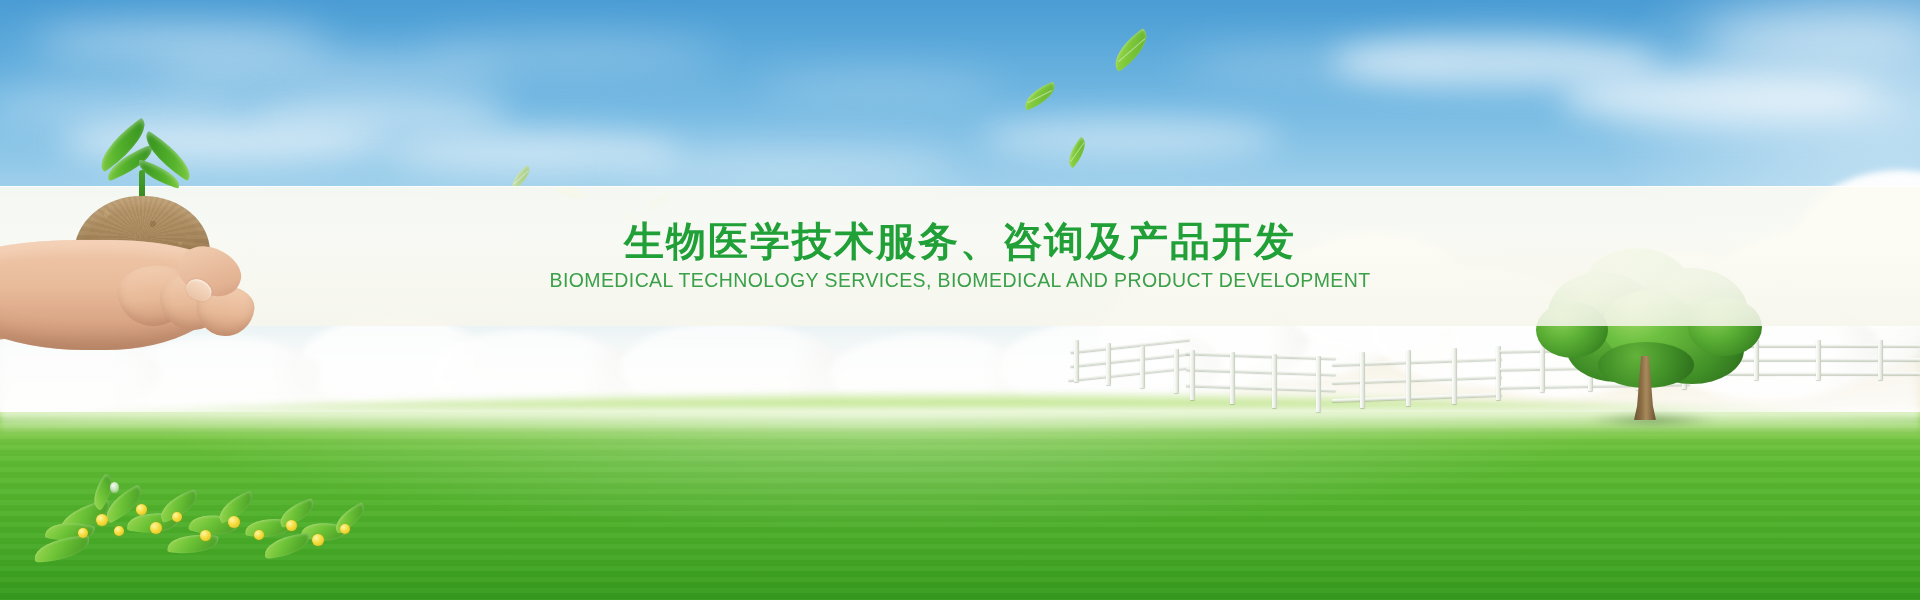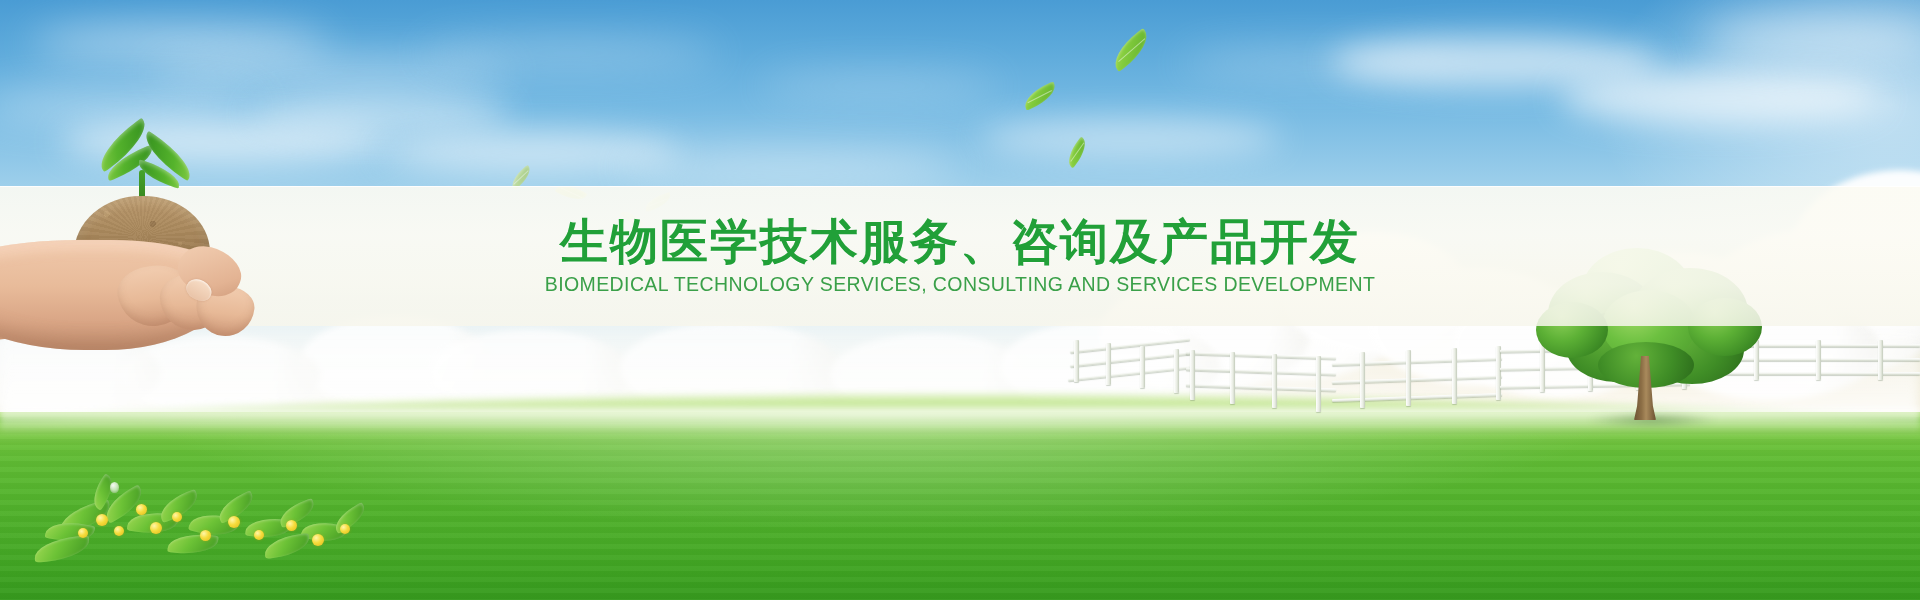--- a/index.html
+++ b/index.html
@@ -116,21 +116,21 @@
     background:rgba(255,255,255,.85);
   }
 
   .band-text {
     position:absolute; left:0; top:186px; width:1920px; height:140px;
     display:flex; flex-direction:column; align-items:center; justify-content:center;
   }
   .headline-cn {
     font-family:"DejaVu Sans", sans-serif;
     font-weight:bold;
-    font-size:48px;
+    font-size:40px;
     letter-spacing:2px;
     color:#21a038;
     line-height:1;
     text-shadow:0 1px 0 rgba(255,255,255,.7);
     margin-bottom:10px;
     white-space:nowrap;
   }
   .headline-en {
     font-family:"Liberation Sans", sans-serif;
     font-size:19.5px;
@@ -413,21 +413,21 @@
     <div class="canopy light" style="left:66px;  top:44px;  width:94px;  height:72px;"></div>
     <div class="canopy" style="left:0px;   top:56px;  width:72px;  height:56px;"></div>
     <div class="canopy" style="left:152px; top:52px;  width:74px;  height:58px;"></div>
     <div class="canopy dark" style="left:62px;  top:96px;  width:96px;  height:46px;"></div>
     <div class="trunk"></div>
   </div>
 
   <div class="text-band"></div>
   <div class="band-text">
     <div class="headline-cn">生物医学技术服务、咨询及产品开发</div>
-    <div class="headline-en">BIOMEDICAL TECHNOLOGY SERVICES, CONSULTING AND SERVICES DEVELOPMENT</div>
+    <div class="headline-en">BIOMEDICAL TECHNOLOGY SERVICES, BIOMEDICAL AND PRODUCT DEVELOPMENT</div>
   </div>
 
   <div class="hand-group">
     <div class="blade b1"></div>
     <div class="blade b2"></div>
     <div class="blade b3"></div>
     <div class="blade b4"></div>
     <div class="sprout-stem"></div>
     <div class="soil"></div>
     <div class="soil-tex"></div>

